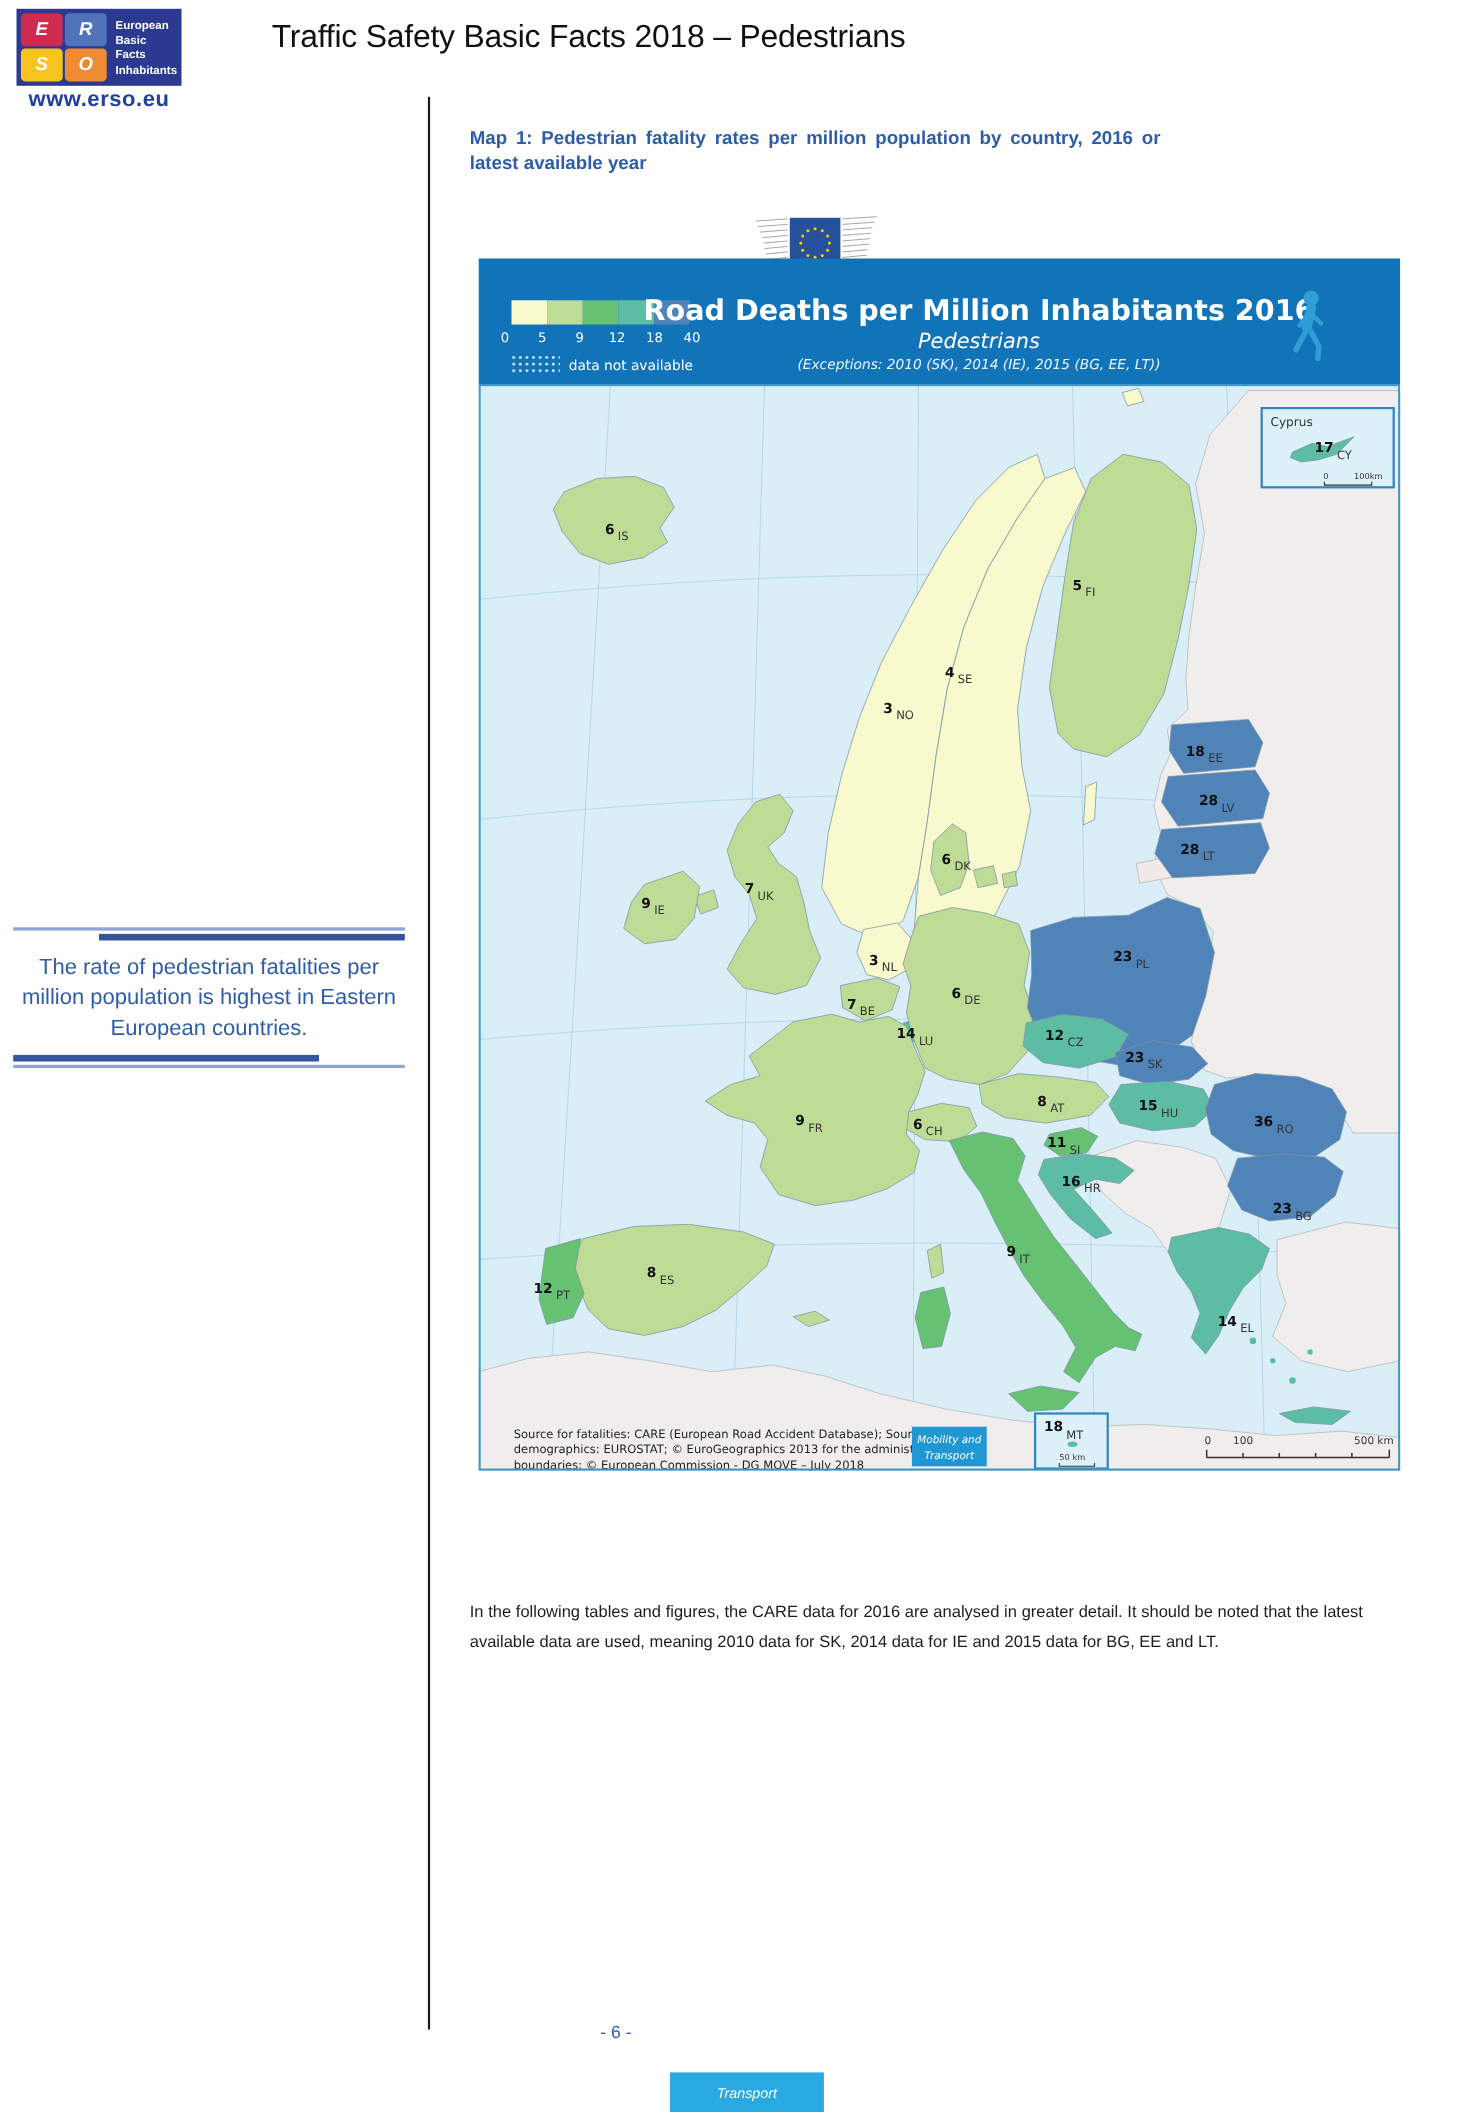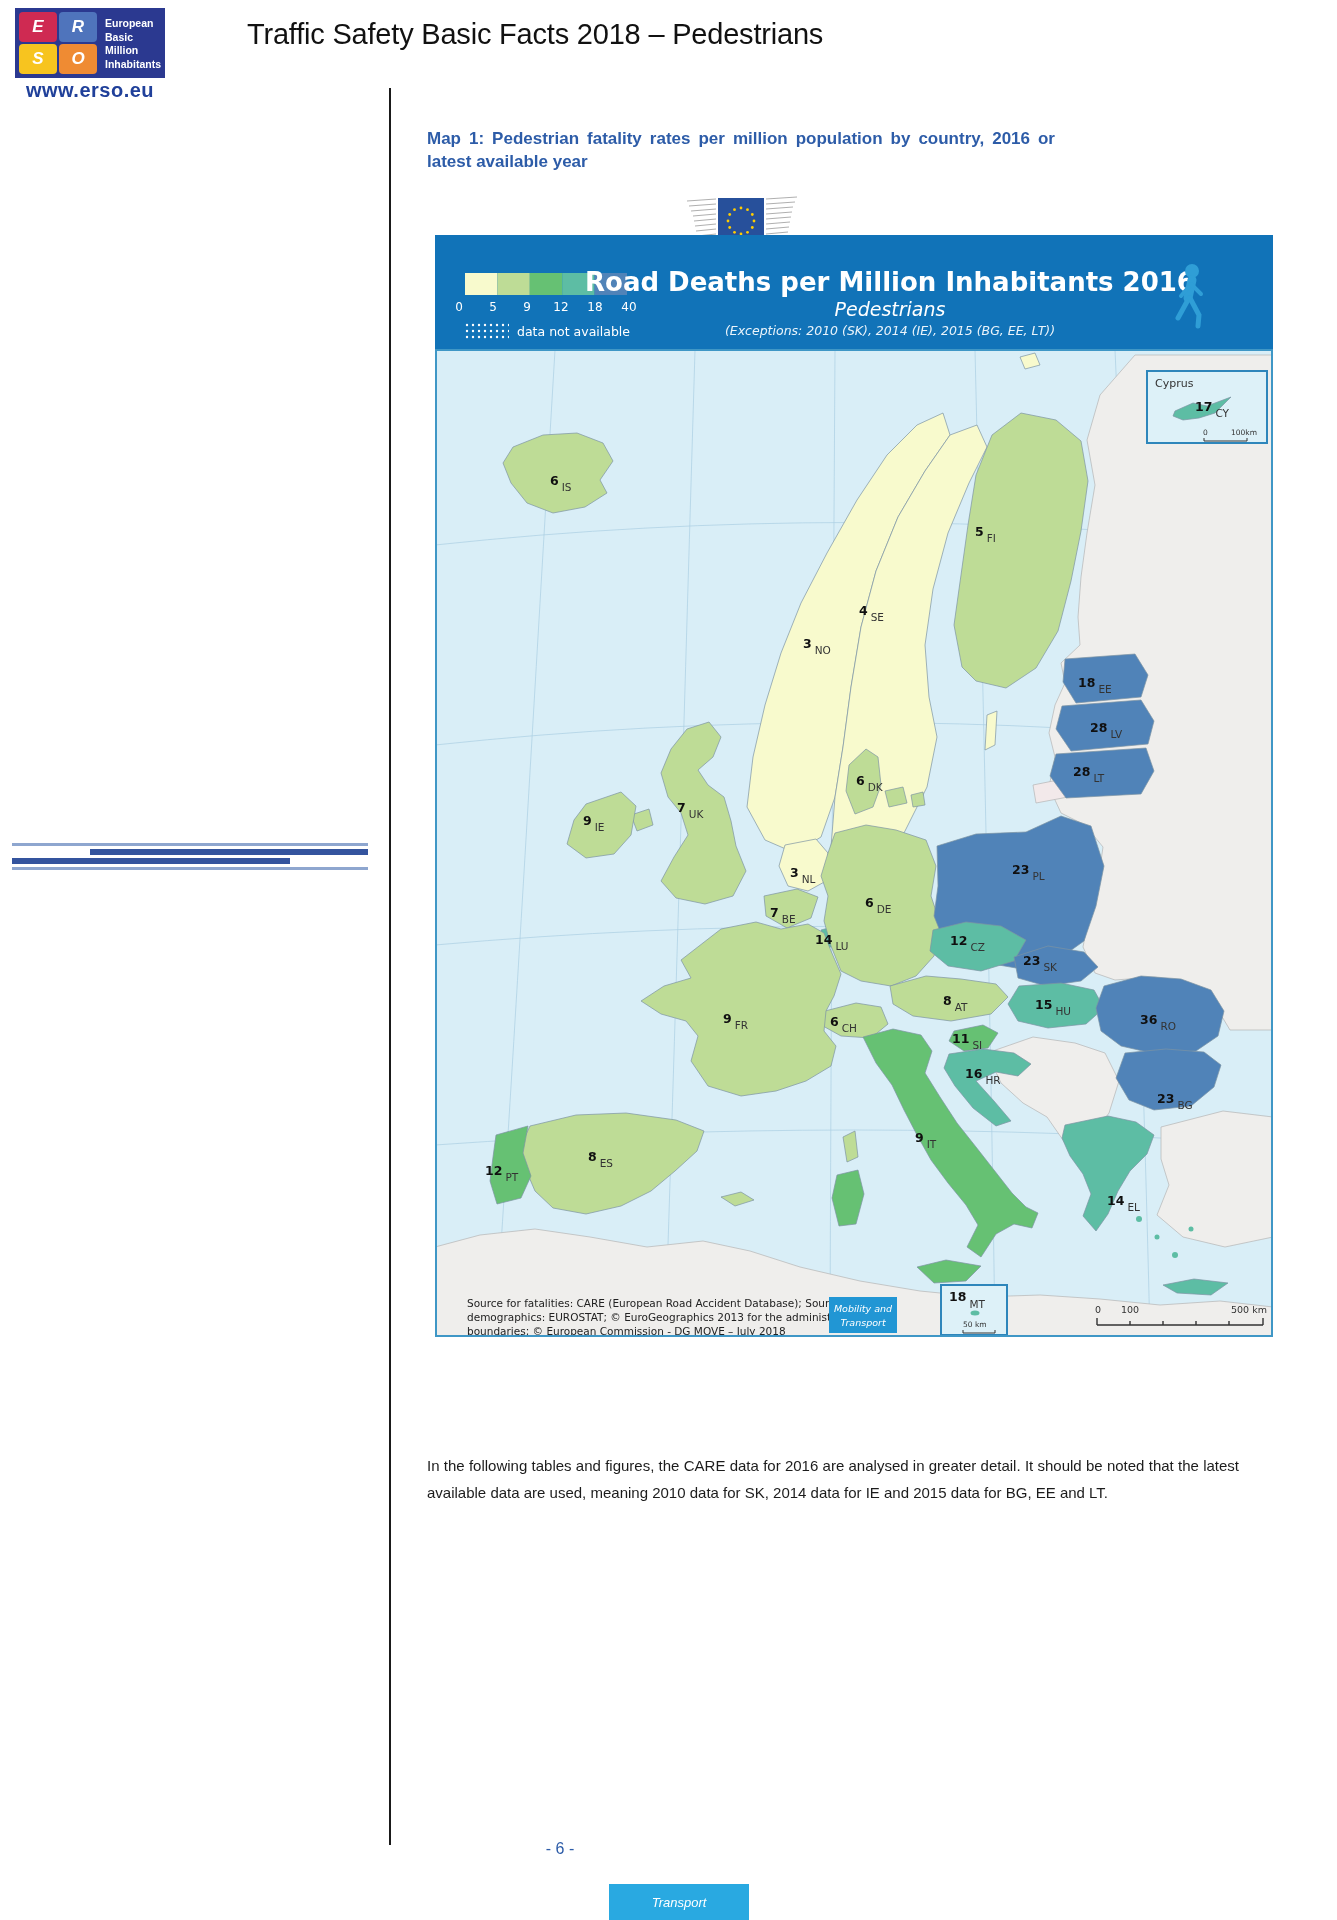--- a/index.html
+++ b/index.html
@@ -14,21 +14,21 @@
       color:#fff;font-weight:700;font-size:17px;font-style:italic;}
   .pz-e{background:#cf2a52;} .pz-r{background:#4f74bc;}
   .pz-s{background:#f7c41f;} .pz-o{background:#ef8b33;}
   .org-col{margin-left:6px;color:#fff;font-size:10.5px;font-weight:700;line-height:13.5px;padding-top:5px;}
   .erso-url{left:10px;top:79px;width:160px;text-align:center;font-size:20px;font-weight:800;color:#20409a;letter-spacing:.5px;}
 
   .page-title{left:247px;top:18px;font-size:29px;color:#111;letter-spacing:-.2px;}
 
   .vrule{left:389px;top:88px;width:2px;height:1757px;background:#1a1a1a;}
 
-  .map-caption{left:427px;top:127px;width:628px;font-size:17px;font-weight:700;color:#2d5ca8;
+  .map-caption{left:427px;top:114px;width:628px;font-size:17px;font-weight:700;color:#2d5ca8;
                line-height:23px;text-align:justify;}
 
   
   .sidebar{left:12px;top:843px;width:356px;}
   .rule{height:3px;background:#8ea6cf;}
   .rule-thick{height:6px;background:#34549e;width:278px;margin-top:3px;}
   .rt-right{margin-left:78px;}
   .sidebar-text{margin:10px 0;color:#2d5ca8;font-size:20px;line-height:28px;text-align:center;}
 
   .body-par{left:427px;top:1452px;width:812px;font-size:15px;color:#1c1c1c;line-height:27px;text-align:justify;}
@@ -73,35 +73,36 @@
     <div class="pz pz-s">
         <span>S</span>
       </div>
     <div class="pz pz-o">
         <span>O</span>
       </div>
   </div>
   <div class="org-col">
     <div>European</div>
     <div>Basic</div>
-    <div>Million</div>
+    <div>Facts</div>
     <div>Inhabitants</div>
   </div>
 </div>
 <div class="abs erso-url">www.erso.eu</div>
 
 <div class="abs page-title">Traffic Safety Basic Facts 2018 – Pedestrians</div>
 
 <div class="abs vrule"></div>
 
 <div class="abs map-caption">Map 1: Pedestrian fatality rates per million population by country, 2016 or latest available year</div>
 
 <div class="abs sidebar">
   <div class="rule"></div>
   <div class="rule-thick rt-right"></div>
+  <div class="sidebar-text">The rate of pedestrian fatalities per million population is highest in Eastern European countries.</div>
   <div class="rule-thick"></div>
   <div class="rule" style="margin-top:3px;"></div>
 </div>
 
 <svg class="abs mapwrap" viewBox="0 0 838 1152">
   <defs>
     <pattern id="dots" width="6" height="6" patternUnits="userSpaceOnUse">
       <rect width="6" height="6" fill="#1173b8"></rect>
       <circle cx="2" cy="2" r="1.2" fill="#fff"></circle>
     </pattern>

